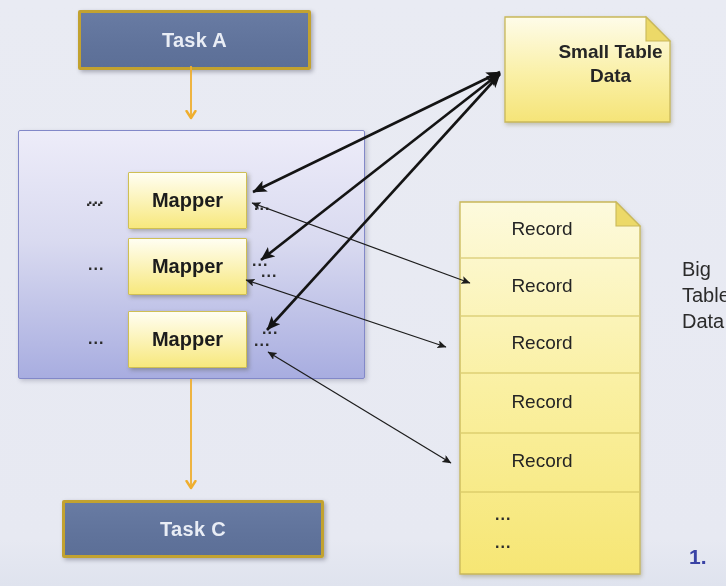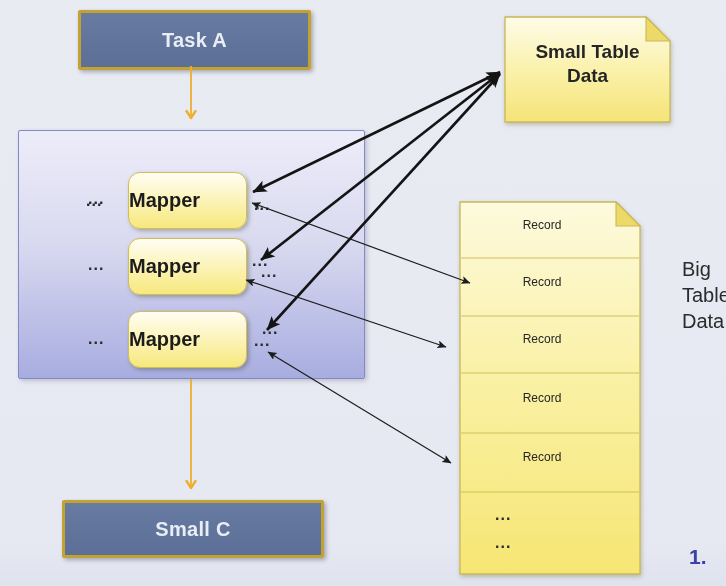--- a/index.html
+++ b/index.html
@@ -17,30 +17,30 @@
     color:#e9edf5;font-size:20px;font-weight:bold;letter-spacing:.3px;
     box-shadow:2px 2px 4px rgba(40,40,60,.35);
   }
   .mapjoin-box{
     background:linear-gradient(180deg,#edecf9 0%,#d9daf0 45%,#a8ade0 100%);
     border:1px solid #8288c8;border-radius:2px;
     box-shadow:2px 2px 4px rgba(60,60,90,.25);
   }
   .mapper-box{
     background:linear-gradient(180deg,#fffef2 0%,#fbf2b2 55%,#f7e87d 100%);
-    border:1px solid #cfbf54;border-radius:12px;
-    display:flex;align-items:center;justify-content:flex-start;
+    border:1px solid #cfbf54;border-radius:1px;
+    display:flex;align-items:center;justify-content:center;
     color:#1c1c1c;font-size:20px;font-weight:bold;
     box-shadow:2px 2px 4px rgba(60,60,30,.35);
   }
   .pre{white-space:pre-line;}
   .mapjoin-label{font-size:19px;line-height:24px;color:#1b1b1b;}
   .dots{font-size:16px;font-weight:bold;color:#2a2a2a;line-height:10px;letter-spacing:1px;}
-  .note-label{font-size:19px;line-height:24px;font-weight:600;color:#252525;text-align:center;}
-  .record-label{font-size:12px;color:#252525;text-align:center;}
+  .note-label{font-size:19px;line-height:24px;font-weight:600;color:#252525;text-align:center;margin-left:23px;}
+  .record-label{font-size:19px;color:#252525;text-align:center;}
   .big-label{font-size:20px;line-height:26px;color:#2b2b2b;}
   .page-num{font-size:21px;font-weight:600;color:#3a43a5;}
   .note-shape{filter:drop-shadow(1.5px 2px 2px rgba(110,100,40,.35));}
 </style>
 </head>
 <body>
 
 <div class="stage">
 
   <svg class="layer" viewBox="0 0 726 586">
@@ -71,21 +71,21 @@
     </g>
   </svg>
 
   <div class="abs mapjoin-box" style="left:18px;top:130px;width:345px;height:247px;"></div>
 
   <div class="abs task-box" style="left:78px;top:10px;width:227px;height:54px;">
     <span>Task A</span>
   </div>
 
   <div class="abs task-box" style="left:62px;top:500px;width:256px;height:52px;">
-    <span>Small C</span>
+    <span>Task C</span>
   </div>
 
   <div class="abs dots" style="left:86px;top:196px;">...</div>
 
   <div class="abs mapper-box" style="left:128px;top:172px;width:117px;height:55px;">
     <span>Mapper</span>
   </div>
   <div class="abs mapper-box" style="left:128px;top:238px;width:117px;height:55px;">
     <span>Mapper</span>
   </div>

